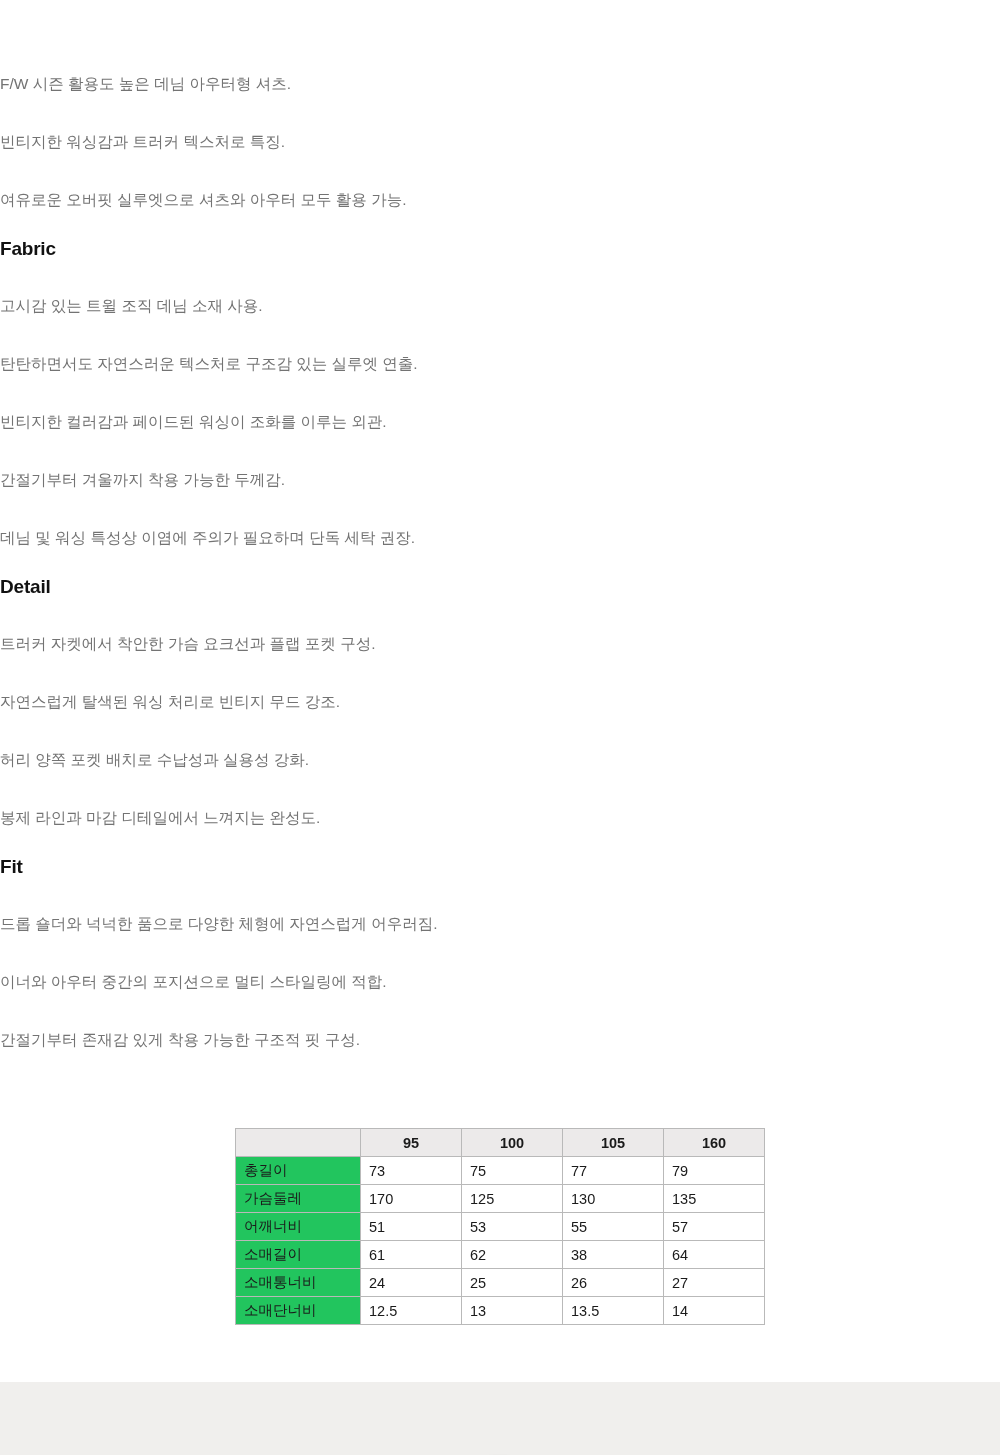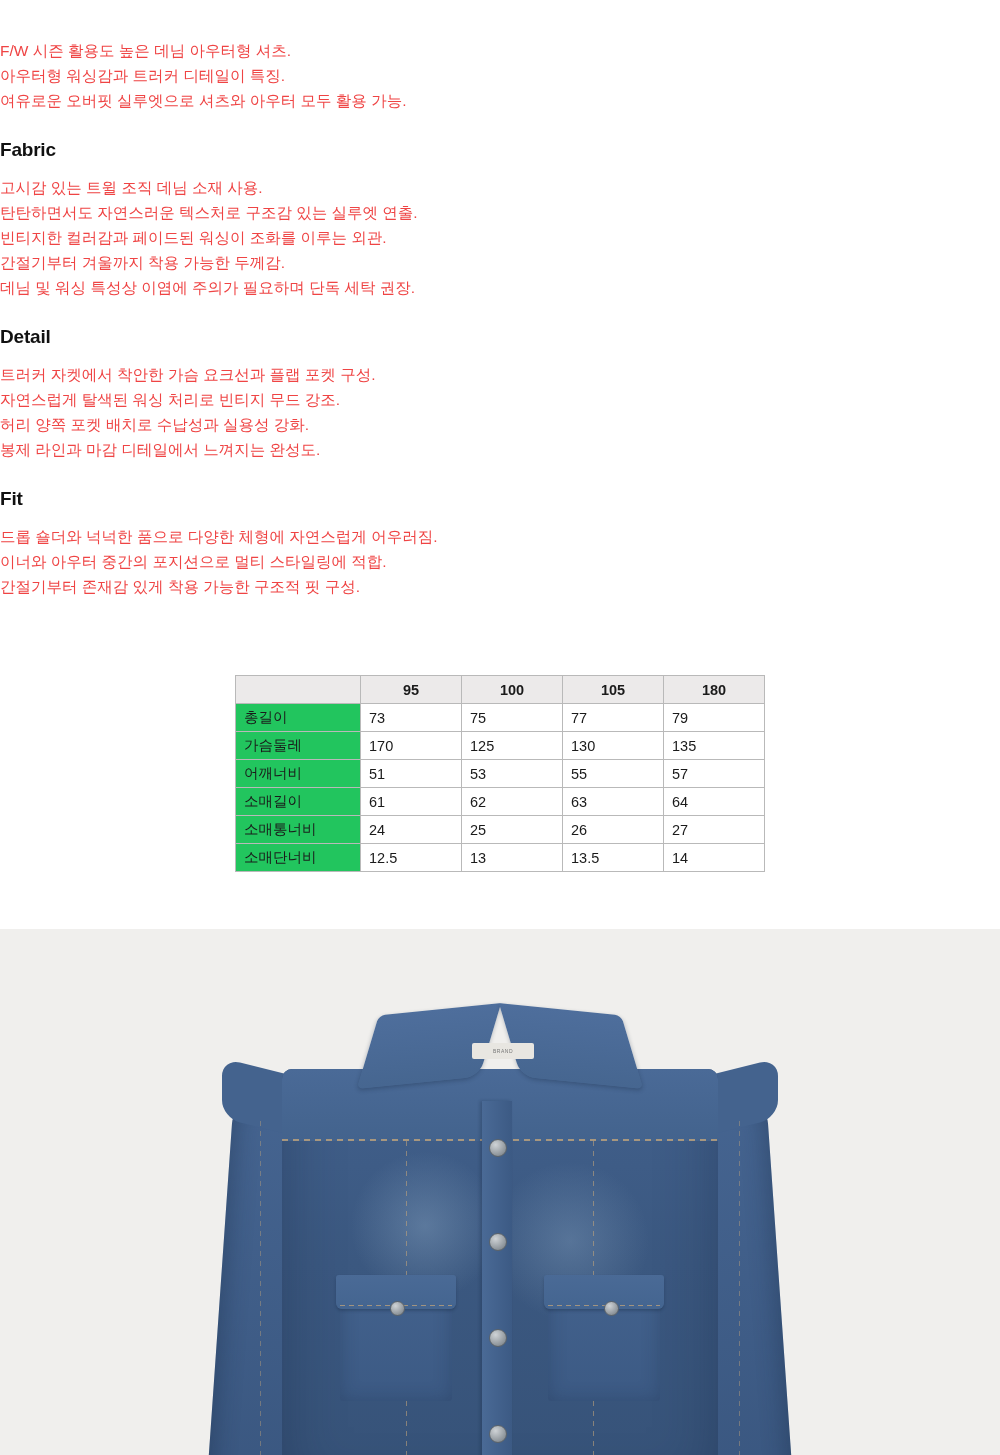--- a/index.html
+++ b/index.html
@@ -15,22 +15,23 @@
   .page {
     width: 1000px;
     position: relative;
   }
   .intro {
     padding-top: 38px;
   }
   .line {
     font-size: 15.5px;
     line-height: 25px;
-    color: #ef4444;
+    color: #737373;
     white-space: pre-wrap;
+    margin-top: 33px;
   }
   .section {
     margin-top: 26px;
   }
   .section-title {
     font-size: 19px;
     font-weight: bold;
     color: #111111;
     margin-bottom: 14px;
     letter-spacing: -0.2px;
@@ -295,21 +296,21 @@
     background: radial-gradient(ellipse at center, rgba(150,178,205,0.30), rgba(150,178,205,0) 70%);
   }
 </style>
 </head>
 <body>
 
 <div class="page">
 
   <div class="intro">
     <div class="line">F/W 시즌 활용도 높은 데님 아우터형 셔츠.</div>
-    <div class="line">아우터형 워싱감과 트러커 디테일이 특징.</div>
+    <div class="line">빈티지한 워싱감과 트러커 텍스처로 특징.</div>
     <div class="line">여유로운 오버핏 실루엣으로 셔츠와 아우터 모두 활용 가능.</div>
   </div>
 
   <div class="section">
     <div class="section-title">Fabric</div>
     <div class="section-body">
       <div class="line">고시감 있는 트윌 조직 데님 소재 사용.</div>
       <div class="line">탄탄하면서도 자연스러운 텍스처로 구조감 있는 실루엣 연출.</div>
       <div class="line">빈티지한 컬러감과 페이드된 워싱이 조화를 이루는 외관.</div>
       <div class="line">간절기부터 겨울까지 착용 가능한 두께감.</div>
@@ -339,21 +340,21 @@
   <div class="spacer-before-table"></div>
 
   <div class="size-table-wrap">
     <table class="size-table">
       <thead>
         <tr>
           <th class="corner col-label"></th>
           <th class="col-size">95</th>
           <th class="col-size">100</th>
           <th class="col-size">105</th>
-          <th class="col-size">180</th>
+          <th class="col-size">160</th>
         </tr>
       </thead>
       <tbody>
         <tr>
           <td class="row-label">총길이</td>
           <td>73</td>
           <td>75</td>
           <td>77</td>
           <td>79</td>
         </tr>
@@ -368,21 +369,21 @@
           <td class="row-label">어깨너비</td>
           <td>51</td>
           <td>53</td>
           <td>55</td>
           <td>57</td>
         </tr>
         <tr>
           <td class="row-label">소매길이</td>
           <td>61</td>
           <td>62</td>
-          <td>63</td>
+          <td>38</td>
           <td>64</td>
         </tr>
         <tr>
           <td class="row-label">소매통너비</td>
           <td>24</td>
           <td>25</td>
           <td>26</td>
           <td>27</td>
         </tr>
         <tr>

